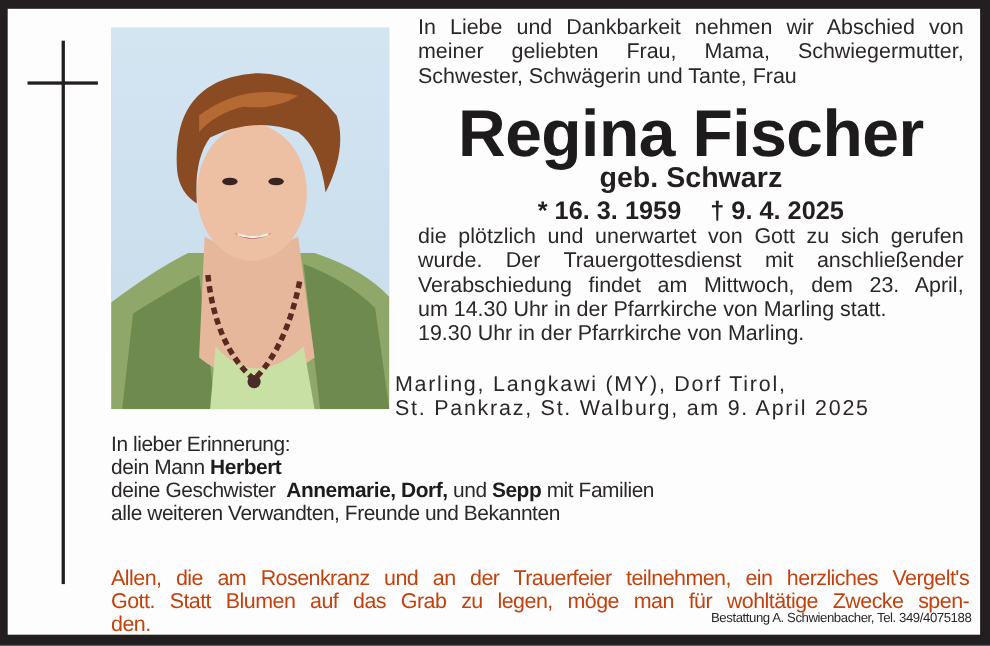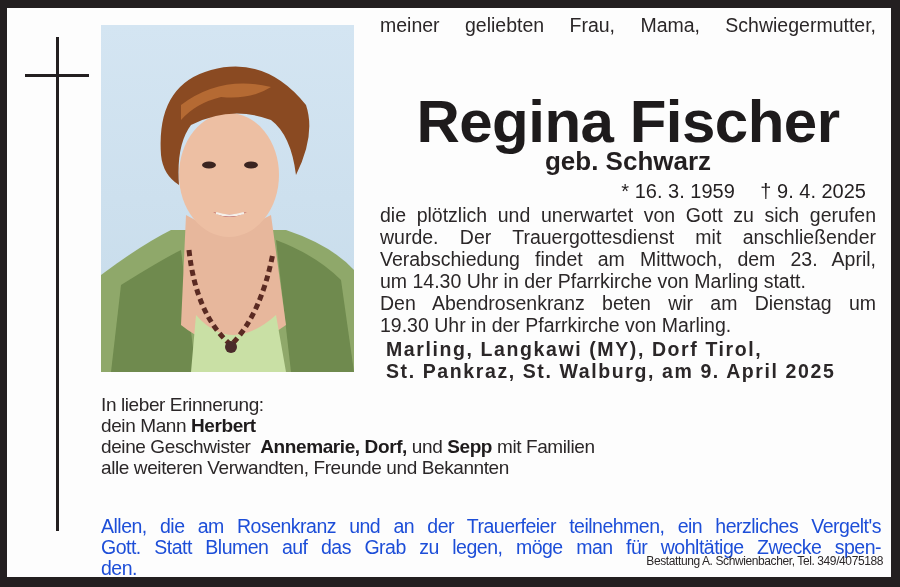--- a/index.html
+++ b/index.html
@@ -11,36 +11,36 @@
   .photo { position:absolute; left:94px; top:17px; width:253px; height:347px; overflow:hidden; background:#cfe1ef; }
   .photo svg { display:block; }
   .intro { position:absolute; left:373px; top:6px; width:496px; font-size:19.5px; line-height:22px;
            text-align:justify; color:#2b2728; }
   .intro .l { display:block; text-align-last:justify; }
   .intro .l.last { text-align-last:left; }
   .name { position:absolute; left:373px; top:88px; width:496px; text-align:center; font-weight:bold;
           font-size:60px; line-height:52px; letter-spacing:-0.5px; color:#1e1b1c; }
   .maiden { position:absolute; left:373px; top:138px; width:496px; text-align:center; font-weight:bold;
             font-size:26px; line-height:30px; color:#231f20; }
-  .dates { position:absolute; left:373px; top:170px; width:496px; text-align:right; font-weight:normal;
-           font-size:20px; line-height:26px; }
+  .dates { position:absolute; left:373px; top:170px; width:496px; text-align:center; font-weight:bold;
+           font-size:23px; line-height:26px; }
   .dates span { display:inline-block; margin:0 10px; }
   .body-text { position:absolute; left:373px; top:196px; width:496px; font-size:19.5px; line-height:22px;
                color:#2b2728; }
   .body-text .l { display:block; text-align:justify; text-align-last:justify; white-space:nowrap; }
   .body-text .l.left { text-align-last:left; }
-  .place { position:absolute; left:379px; top:330px; width:496px; font-size:19.5px; line-height:22px;
-           letter-spacing:1.6px; color:#2b2728;font-weight:bold; }
+  .place { position:absolute; left:352px; top:330px; width:496px; font-size:19.5px; line-height:22px;
+           letter-spacing:1.6px; color:#2b2728; }
   .place .l { display:block; }
   .mem { position:absolute; left:94px; top:386px; width:700px; font-size:19px; line-height:21px;
          letter-spacing:-0.4px; color:#2b2728; }
   .mem .l { display:block; }
   .mem b { font-weight:bold; color:#1e1b1c; }
   .thanks { position:absolute; left:94px; top:508px; width:780px; font-size:19.5px; line-height:21px;
-            letter-spacing:-0.5px; color:#1d4ed8; }
+            letter-spacing:-0.5px; color:#c2410c; }
   .thanks .l { display:block; text-align:justify; text-align-last:justify; white-space:nowrap; }
   .thanks .l.left { text-align-last:left; }
   .undertaker { position:absolute; right:8px; bottom:9px; font-size:12px; letter-spacing:-0.4px; color:#2b2728; }
 </style>
 </head>
 <body>
 
 <div class="card">
   <div class="cross-v"></div>
   <div class="cross-h"></div>
@@ -72,36 +72,37 @@
 
       <ellipse cx="108" cy="140" rx="7" ry="3.5" fill="#3a2420"></ellipse>
       <ellipse cx="150" cy="140" rx="7" ry="3.5" fill="#3a2420"></ellipse>
 
       <path d="M112 187 Q128 197 146 187 Q128 192 112 187 Z" fill="#b0565a"></path>
       <path d="M115 188 Q128 193 143 188" stroke="#f5f0ea" stroke-width="2" fill="none"></path>
     </svg>
   </div>
 
   <div class="intro">
+    <span class="l">In Liebe und Dankbarkeit nehmen wir Abschied von</span>
     <span class="l">meiner geliebten Frau, Mama, Schwiegermutter,</span>
+    <span class="l last">Schwester, Schwägerin und Tante, Frau</span>
   </div>
 
   <div class="name">Regina Fischer</div>
   <div class="maiden">geb. Schwarz</div>
   <div class="dates">
     <span>* 16. 3. 1959</span>
     <span>† 9. 4. 2025</span>
   </div>
 
   <div class="body-text">
     <span class="l">die plötzlich und unerwartet von Gott zu sich gerufen</span>
     <span class="l">wurde. Der Trauergottesdienst mit anschließender</span>
     <span class="l">Verabschiedung findet am Mittwoch, dem 23. April,</span>
     <span class="l left">um 14.30 Uhr in der Pfarrkirche von Marling statt.</span>
-    <span class="l">Den Abendrosenkranz beten wir am Dienstag um</span>
     <span class="l left">19.30 Uhr in der Pfarrkirche von Marling.</span>
   </div>
 
   <div class="place">
     <span class="l">Marling, Langkawi (MY), Dorf Tirol,</span>
     <span class="l">St. Pankraz, St. Walburg, am 9. April 2025</span>
   </div>
 
   <div class="mem">
     <span class="l">In lieber Erinnerung:</span>

